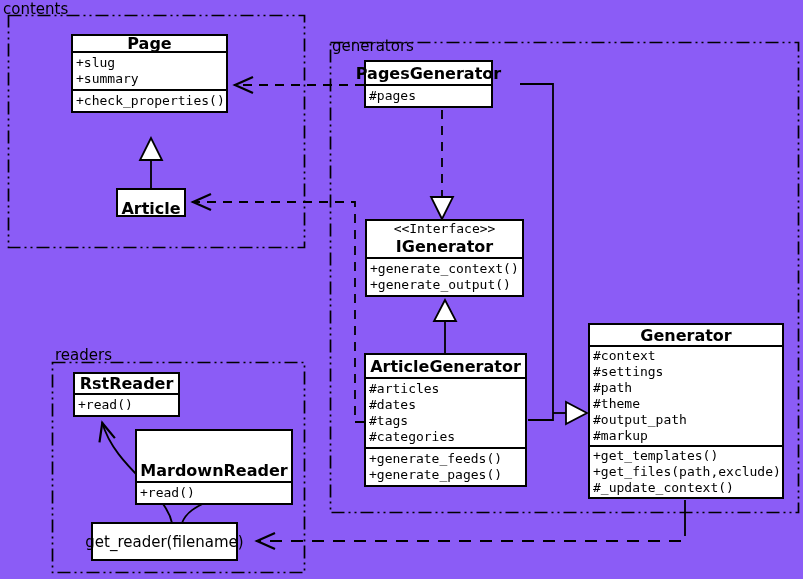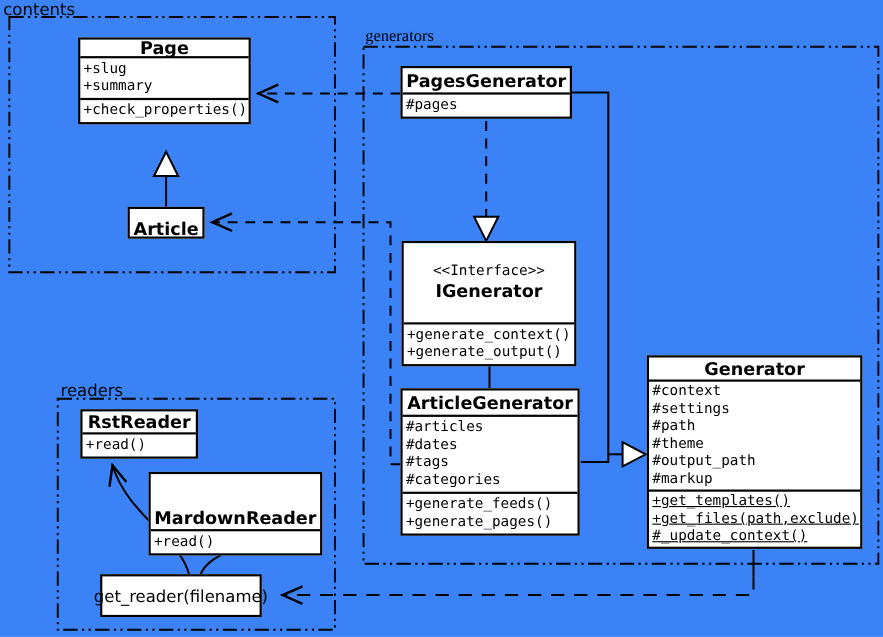--- a/index.html
+++ b/index.html
@@ -1,16 +1,16 @@
 <!DOCTYPE html>
 <html><head>
 <meta charset="utf-8">
 <style>
   html,body{margin:0;padding:0;background:#ffffff;}
-  .canvas{position:relative;width:803px;height:579px;background:#3b82f6;overflow:hidden;
+  .canvas{position:relative;width:803px;height:579px;background:#8b5cf6;overflow:hidden;
           font-family:"DejaVu Sans",sans-serif;color:#000;}
   .wires{position:absolute;left:0;top:0;width:803px;height:579px;}
   .pkg-label{position:absolute;font:15px "DejaVu Sans",sans-serif;color:#000;white-space:nowrap;}
   .uml-class{position:absolute;background:#fff;border:2px solid #000;box-sizing:border-box;}
   .uml-title{display:flex;align-items:center;justify-content:center;
              font:bold 16px "DejaVu Sans",sans-serif;border-bottom:2px solid #000;box-sizing:border-box;}
   .uml-title.noline{border-bottom:none;}
   .uml-sec{padding:2px 0;}
   .uml-sec + .uml-sec{border-top:2px solid #000;}
   .uml-line{font:13px "DejaVu Sans Mono","Liberation Mono",monospace;line-height:16px;
@@ -55,47 +55,47 @@
     <path d="M 364,422 H 355 V 202 H 192" fill="none" stroke="#000" stroke-width="1.8" stroke-dasharray="9 7" marker-end="url(#oarr)"></path>
 
     <line x1="685" y1="500" x2="685" y2="524" stroke="#000" stroke-width="1.8"></line>
     <path d="M 685,524 V 541 H 256" fill="none" stroke="#000" stroke-width="1.8" stroke-dasharray="12 9" marker-end="url(#oarr)"></path>
 
     <path d="M 172,523 C 165,490 115,468 102,422" fill="none" stroke="#000" stroke-width="1.8" marker-end="url(#oarr)"></path>
     <path d="M 182,523 C 191,499 229,503 221,481" fill="none" stroke="#000" stroke-width="1.8" marker-end="url(#oarr)"></path>
   </svg>
 
   <div class="pkg-label" style="left:3px;top:0px;">contents</div>
-  <div class="pkg-label" style="left:332px;top:25px;font-family:Liberation Serif, serif;">generators</div>
+  <div class="pkg-label" style="left:332px;top:37px;">generators</div>
   <div class="pkg-label" style="left:55px;top:346px;">readers</div>
 
   <div class="uml-class" style="left:71px;top:34px;width:157px;">
     <div class="uml-title" style="height:17px;">Page</div>
     <div class="uml-sec">
       <div class="uml-line">+slug</div>
       <div class="uml-line">+summary</div>
     </div>
     <div class="uml-sec">
       <div class="uml-line">+check_properties()</div>
     </div>
   </div>
 
   <div class="uml-class" style="left:116px;top:188px;width:70px;height:29px;">
     <div class="uml-title noline" style="height:36px;">Article</div>
   </div>
 
-  <div class="uml-class" style="left:364px;top:60px;width:156px;">
+  <div class="uml-class" style="left:364px;top:60px;width:129px;">
     <div class="uml-title" style="height:24px;">PagesGenerator</div>
     <div class="uml-sec">
       <div class="uml-line">#pages</div>
     </div>
   </div>
 
   <div class="uml-class" style="left:365px;top:219px;width:159px;">
-    <div style="padding:18px 0;border-bottom:2px solid #000;">
+    <div style="padding:0 0;border-bottom:2px solid #000;">
       <div class="stereo">&lt;&lt;Interface&gt;&gt;</div>
       <div class="ititle">IGenerator</div>
     </div>
     <div class="uml-sec">
       <div class="uml-line">+generate_context()</div>
       <div class="uml-line">+generate_output()</div>
     </div>
   </div>
 
   <div class="uml-class" style="left:364px;top:353px;width:163px;">
@@ -115,21 +115,21 @@
   <div class="uml-class" style="left:588px;top:323px;width:196px;">
     <div class="uml-title" style="height:22px;">Generator</div>
     <div class="uml-sec" style="padding:1px 0;">
       <div class="uml-line">#context</div>
       <div class="uml-line">#settings</div>
       <div class="uml-line">#path</div>
       <div class="uml-line">#theme</div>
       <div class="uml-line">#output_path</div>
       <div class="uml-line">#markup</div>
     </div>
-    <div class="uml-sec" style="padding:1px 0;text-decoration:underline;">
+    <div class="uml-sec" style="padding:1px 0;">
       <div class="uml-line">+get_templates()</div>
       <div class="uml-line">+get_files(path,exclude)</div>
       <div class="uml-line">#_update_context()</div>
     </div>
   </div>
 
   <div class="uml-class" style="left:73px;top:372px;width:107px;">
     <div class="uml-title" style="height:21px;">RstReader</div>
     <div class="uml-sec">
       <div class="uml-line">+read()</div>

